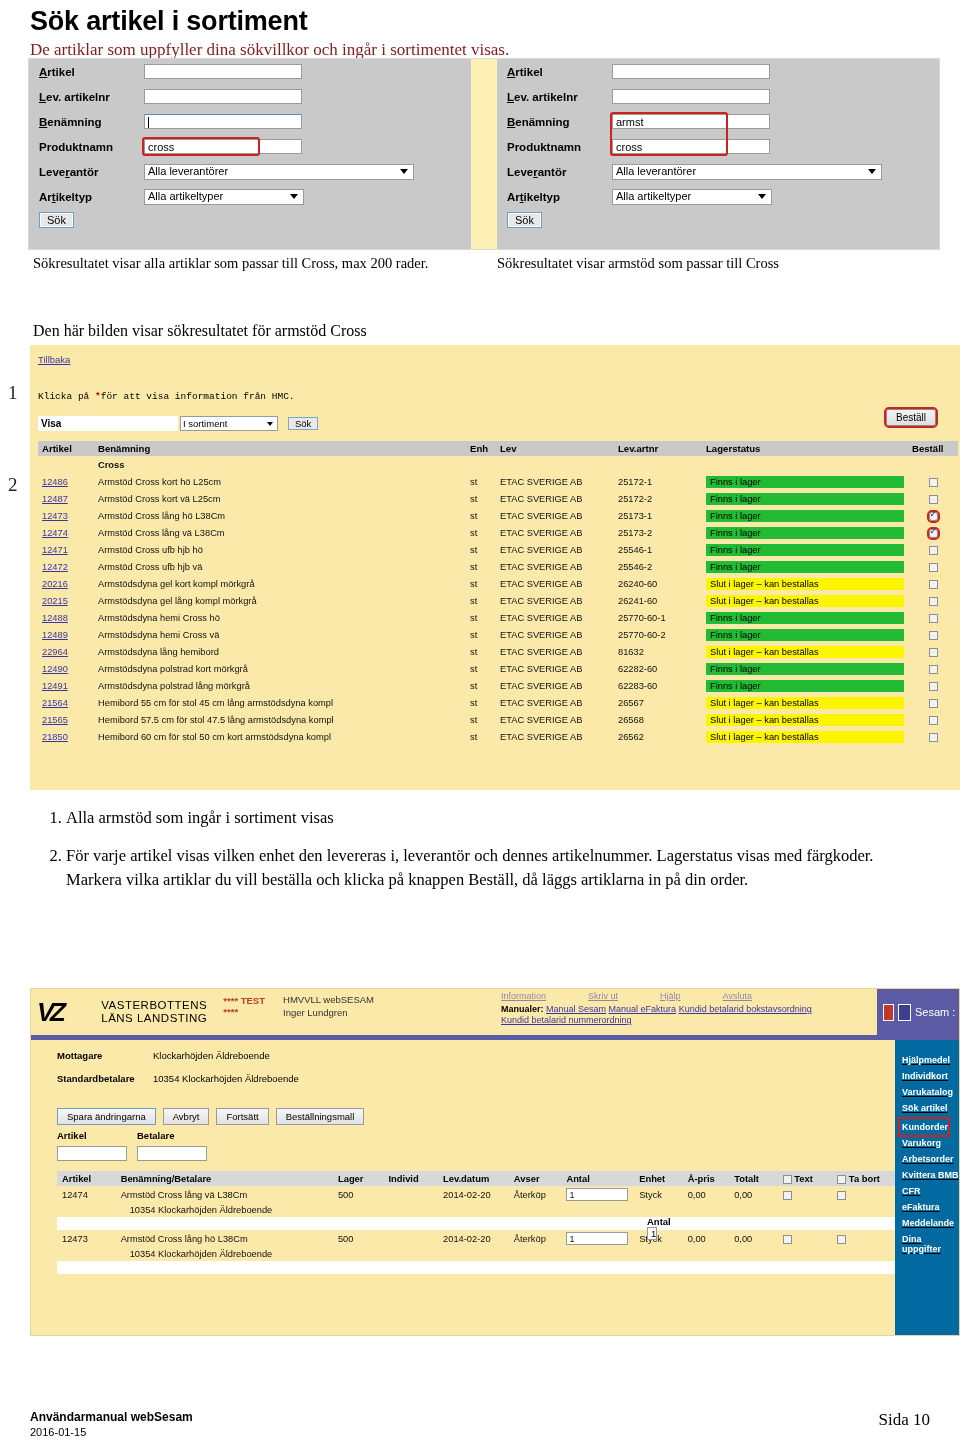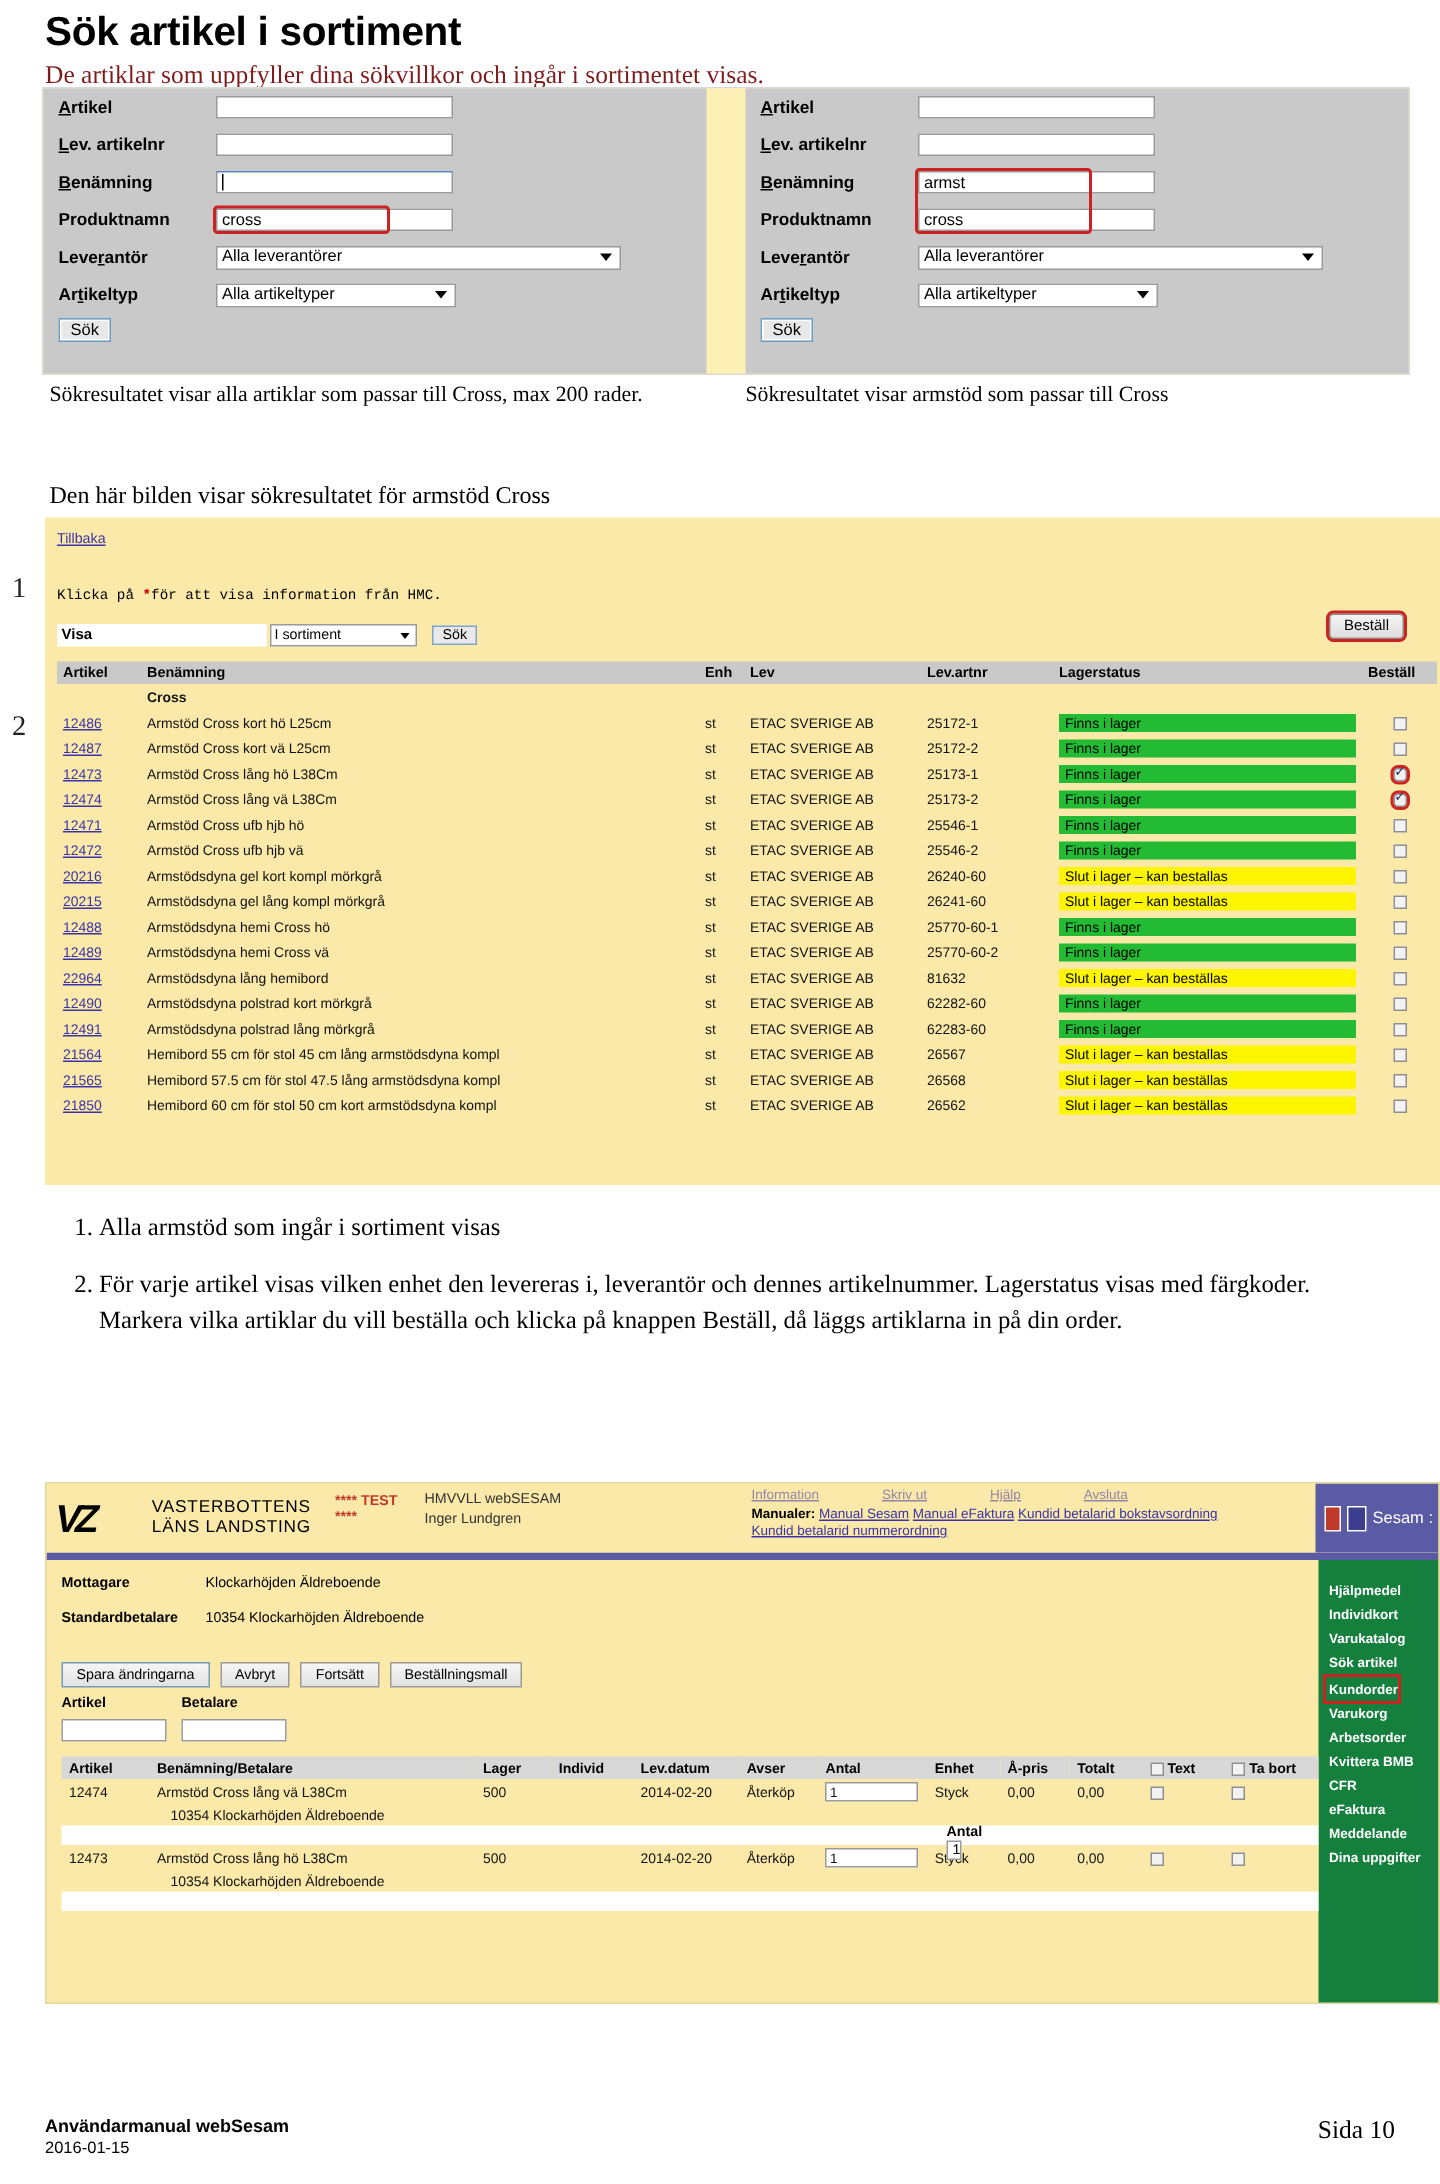--- a/index.html
+++ b/index.html
@@ -188,24 +188,24 @@
   .navrow3 a{ color:#3a34a8; text-decoration:underline; }
   .sesam-logo{
     position:absolute; right:0; top:0; width:82px; height:46px; background:#5b5ba5;
     display:flex; align-items:center; gap:4px; padding-left:6px;
   }
   .sq-r{ width:11px;height:17px;background:#c0392b;border:1px solid #fff; }
   .sq-b{ width:13px;height:17px;background:#3d3d8f;border:1px solid #fff; }
   .sesam-txt{ font-family:"Liberation Sans", sans-serif; font-size:11px; color:#fff; }
   .blueline{ height:5px; background:#5b5ba5; }
 
-  .body3{ display:flex; height:296px; }
+  .body3{ display:flex; height:296px;padding-left:16px; }
   .main3{ flex:1; padding:10px 0 0 10px; position:relative; }
   .side3{
-    width:82px; background:#15803d; padding-top:12px;
+    width:82px; background:#0369a1; padding-top:12px;text-decoration:underline;
   }
   .side3 div{
     font-family:"Liberation Sans", sans-serif; font-size:9px; font-weight:bold;
     color:#fff; padding:3px 0 3px 7px;
   }
   .side3 div.active{ outline:2px solid #cc2222; display:inline-block; margin-left:5px; padding-left:2px; }
 
   .kv{ font-family:"Liberation Sans", sans-serif; font-size:9.5px; color:#000; margin-bottom:12px; }
   .kv b{ display:inline-block; width:96px; }
   .btnrow{ display:flex; gap:7px; margin-top:24px; align-items:center; }

